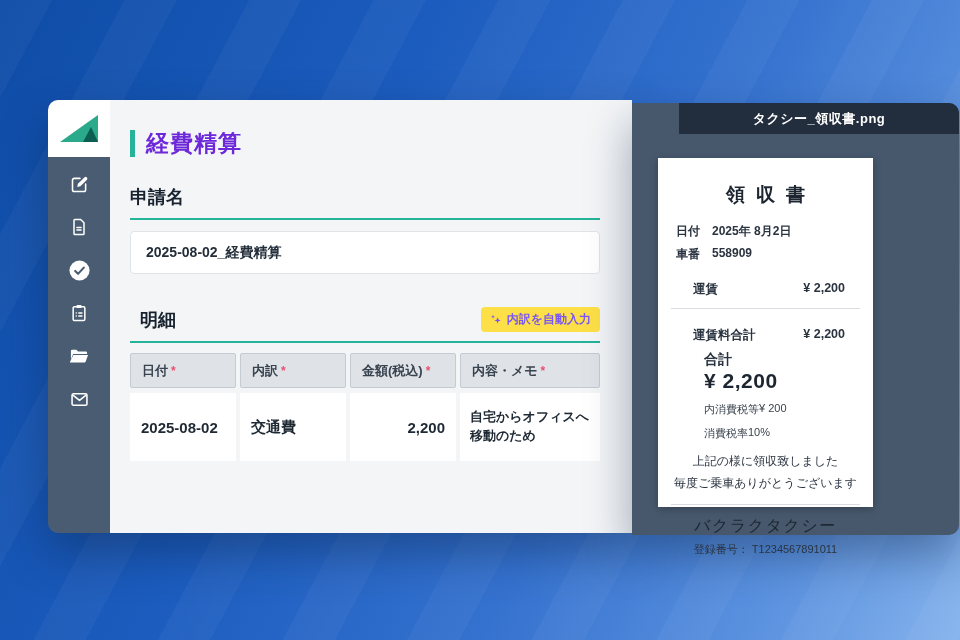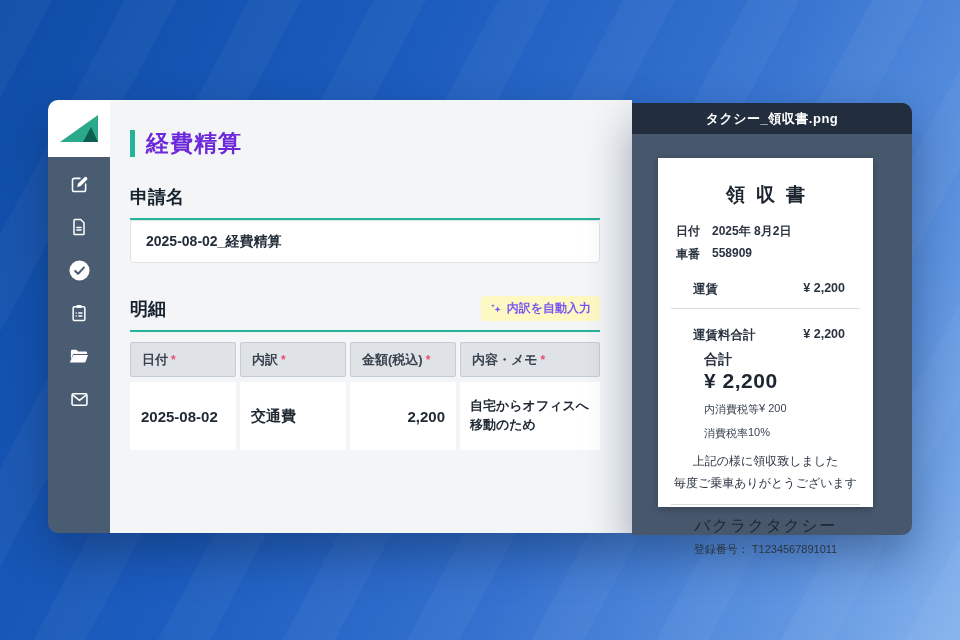--- a/index.html
+++ b/index.html
@@ -32,27 +32,27 @@
     flex:1;background:#f3f5f7;padding:24px 32px 0 20px;overflow:hidden;
   }
   .page-title-row{display:flex;align-items:center;gap:11px;margin:4px 0 26px;}
   .accent-bar{width:5px;height:27px;background:#25b39a;}
   .page-title{font-size:23px;font-weight:bold;color:#6d28d9;letter-spacing:1px;}
 
   .section-label{font-size:18px;font-weight:bold;color:#17222e;}
   .hr-teal{height:0;border:none;border-top:2.5px solid #25b39a;margin:9px 0 0;}
 
   .name-input{
-    height:41px;background:#fff;border:1px solid #e0e3e8;border-radius:4px;
+    margin-top:11px;height:41px;background:#fff;border:1px solid #e0e3e8;border-radius:4px;
     display:flex;align-items:center;padding:0 15px;font-size:14px;font-weight:600;color:#232e3a;
   }
 
-  .details-head{margin-top:33px;display:flex;justify-content:space-between;align-items:flex-end;}
+  .details-head{margin-top:33px;display:flex;justify-content:space-between;align-items:flex-end;margin-left:10px;}
   .autofill-btn{
-    display:flex;align-items:center;gap:5px;background:#fef9c3;color:#7a57f2;
+    display:flex;align-items:center;gap:5px;background:#fde047;color:#7a57f2;
     font-size:12px;font-weight:600;padding:4px 9px;border-radius:4px;border:none;cursor:pointer;
     font-family:inherit;
   }
 
   .grid-table{margin-top:10px;}
   .grid-row{display:grid;grid-template-columns:106px 106px 106px 140px;gap:4px;}
   .th{
     background:#dfe3e8;border:1px solid #c5cbd3;border-radius:2px;height:33px;
     display:flex;align-items:center;padding:0 11px;font-size:13px;font-weight:600;color:#39434f;
   }
@@ -63,20 +63,21 @@
     padding:0 11px;font-size:15px;font-weight:600;color:#1f2933;
   }
   .td.amount{justify-content:flex-end;}
   .td.memo{font-size:13px;line-height:1.45;padding:8px 10px;}
 
   
   .preview-panel{
     position:absolute;left:632px;top:103px;width:280px;height:432px;
     background:#47586d;border-radius:0 10px 10px 0;
     box-shadow:0 20px 45px rgba(8,28,60,.38);
+    padding-left:47px;
   }
   .panel-header{
     height:31px;background:#222d3d;border-radius:0 10px 0 0;
     display:flex;align-items:center;justify-content:center;
     font-size:13px;font-weight:600;color:#ffffff;letter-spacing:.5px;
   }
   .receipt{
     position:absolute;left:26px;top:55px;width:215px;height:349px;background:#ffffff;
     color:#2a3340;box-shadow:0 2px 8px rgba(0,0,0,.25);
   }

